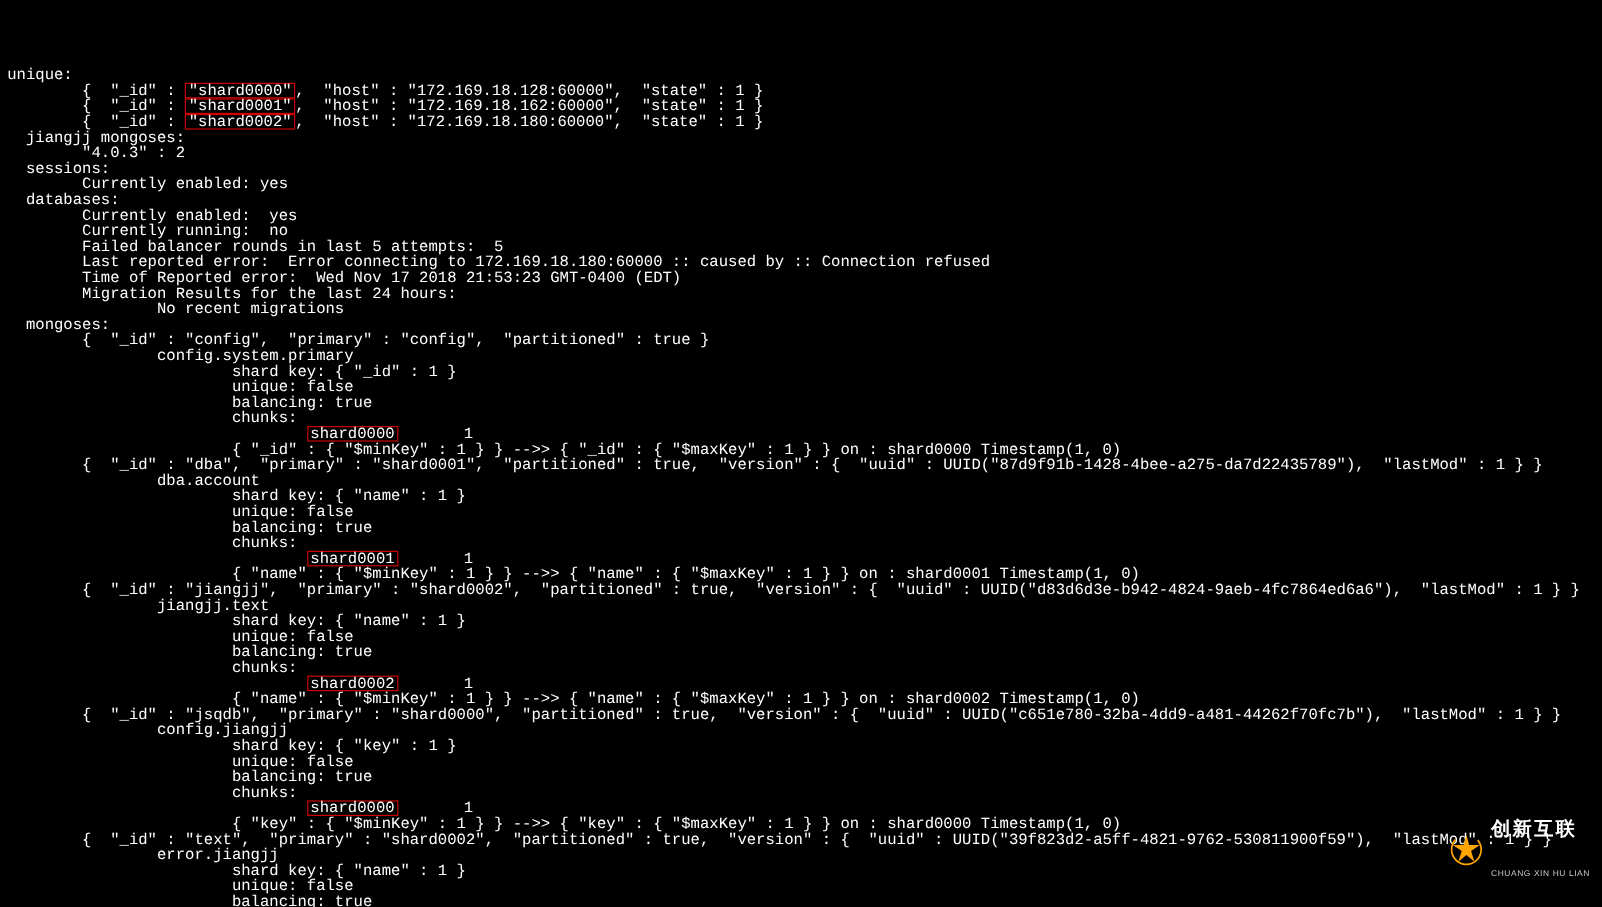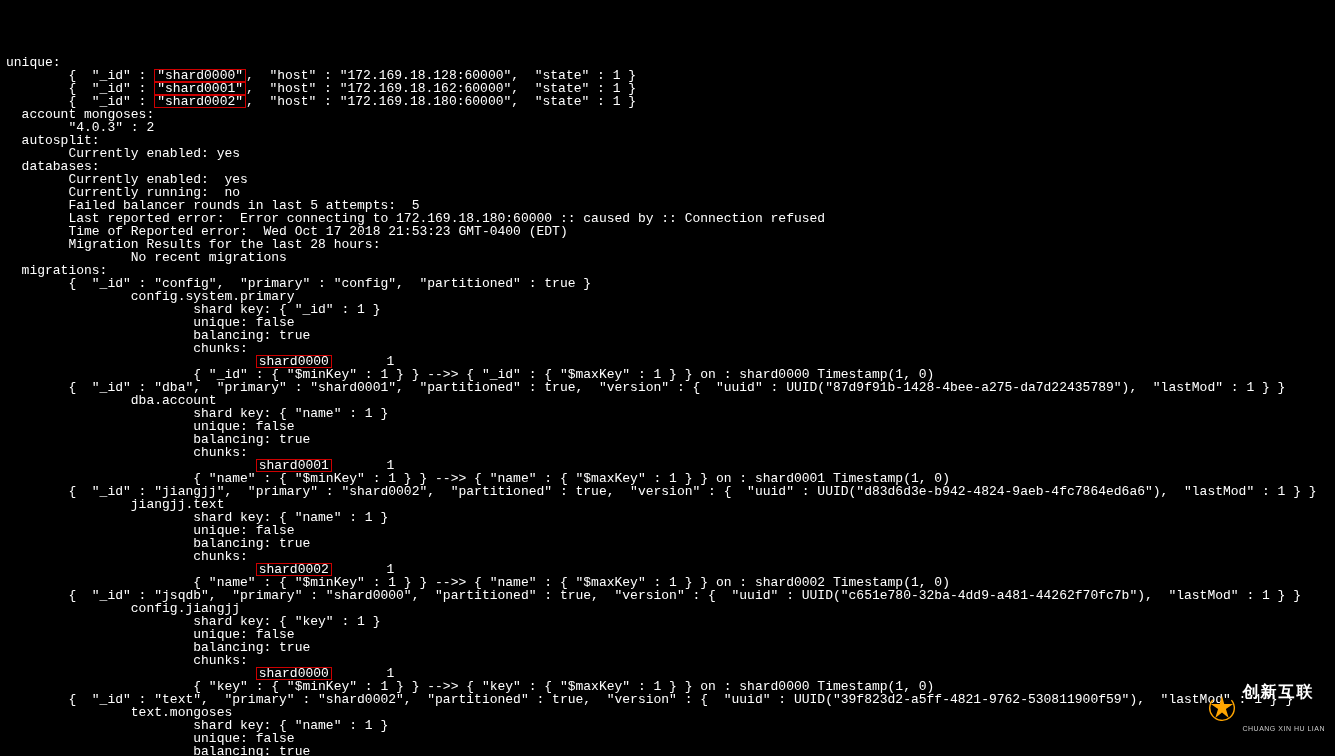--- a/index.html
+++ b/index.html
@@ -38,33 +38,33 @@
 </style>
 </head>
 <body>
 
 
 
 <div><span>unique:</span>
 <span>        {  "_id" : </span><span class="hl">"shard0000"</span><span>,  "host" : "172.169.18.128:60000",  "state" : 1 }</span>
 <span>        {  "_id" : </span><span class="hl">"shard0001"</span><span>,  "host" : "172.169.18.162:60000",  "state" : 1 }</span>
 <span>        {  "_id" : </span><span class="hl">"shard0002"</span><span>,  "host" : "172.169.18.180:60000",  "state" : 1 }</span>
-<span>  account mongoses:</span>
+<span>  jiangjj mongoses:</span>
 <span>        "4.0.3" : 2</span>
-<span>  autosplit:</span>
+<span>  sessions:</span>
 <span>        Currently enabled: yes</span>
 <span>  databases:</span>
 <span>        Currently enabled:  yes</span>
 <span>        Currently running:  no</span>
 <span>        Failed balancer rounds in last 5 attempts:  5</span>
 <span>        Last reported error:  Error connecting to 172.169.18.180:60000 :: caused by :: Connection refused</span>
-<span>        Time of Reported error:  Wed Oct 17 2018 21:53:23 GMT-0400 (EDT)</span>
-<span>        Migration Results for the last 28 hours:</span>
+<span>        Time of Reported error:  Wed Nov 17 2018 21:53:23 GMT-0400 (EDT)</span>
+<span>        Migration Results for the last 24 hours:</span>
 <span>                No recent migrations</span>
-<span>  migrations:</span>
+<span>  mongoses:</span>
 <span>        {  "_id" : "config",  "primary" : "config",  "partitioned" : true }</span>
 <span>                config.system.primary</span>
 <span>                        shard key: { "_id" : 1 }</span>
 <span>                        unique: false</span>
 <span>                        balancing: true</span>
 <span>                        chunks:</span>
 <span>                                </span><span class="hl">shard0000</span><span>       1</span>
 <span>                        { "_id" : { "$minKey" : 1 } } --&gt;&gt; { "_id" : { "$maxKey" : 1 } } on : shard0000 Timestamp(1, 0)</span>
 <span>        {  "_id" : "dba",  "primary" : "shard0001",  "partitioned" : true,  "version" : {  "uuid" : UUID("87d9f91b-1428-4bee-a275-da7d22435789"),  "lastMod" : 1 } }</span>
 <span>                dba.account</span>
@@ -84,21 +84,21 @@
 <span>                        { "name" : { "$minKey" : 1 } } --&gt;&gt; { "name" : { "$maxKey" : 1 } } on : shard0002 Timestamp(1, 0)</span>
 <span>        {  "_id" : "jsqdb",  "primary" : "shard0000",  "partitioned" : true,  "version" : {  "uuid" : UUID("c651e780-32ba-4dd9-a481-44262f70fc7b"),  "lastMod" : 1 } }</span>
 <span>                config.jiangjj</span>
 <span>                        shard key: { "key" : 1 }</span>
 <span>                        unique: false</span>
 <span>                        balancing: true</span>
 <span>                        chunks:</span>
 <span>                                </span><span class="hl">shard0000</span><span>       1</span>
 <span>                        { "key" : { "$minKey" : 1 } } --&gt;&gt; { "key" : { "$maxKey" : 1 } } on : shard0000 Timestamp(1, 0)</span>
 <span>        {  "_id" : "text",  "primary" : "shard0002",  "partitioned" : true,  "version" : {  "uuid" : UUID("39f823d2-a5ff-4821-9762-530811900f59"),  "lastMod" : 1 } }</span>
-<span>                text.mongoses</span>
+<span>                error.jiangjj</span>
 <span>                        shard key: { "name" : 1 }</span>
 <span>                        unique: false</span>
 <span>                        balancing: true</span>
 
 
 </div>
 
 <div class="logo">
   <span>
     <svg width="28" height="28" viewBox="0 0 100 100">

